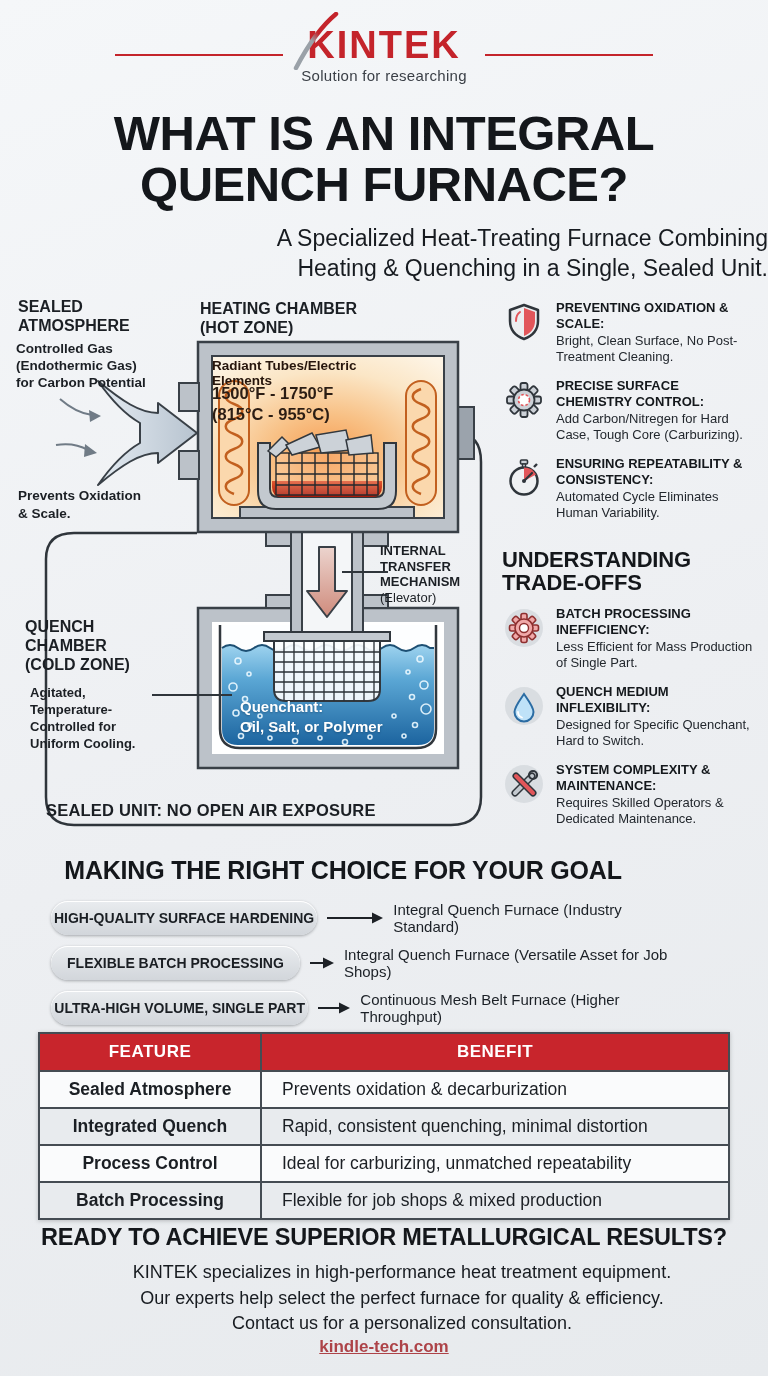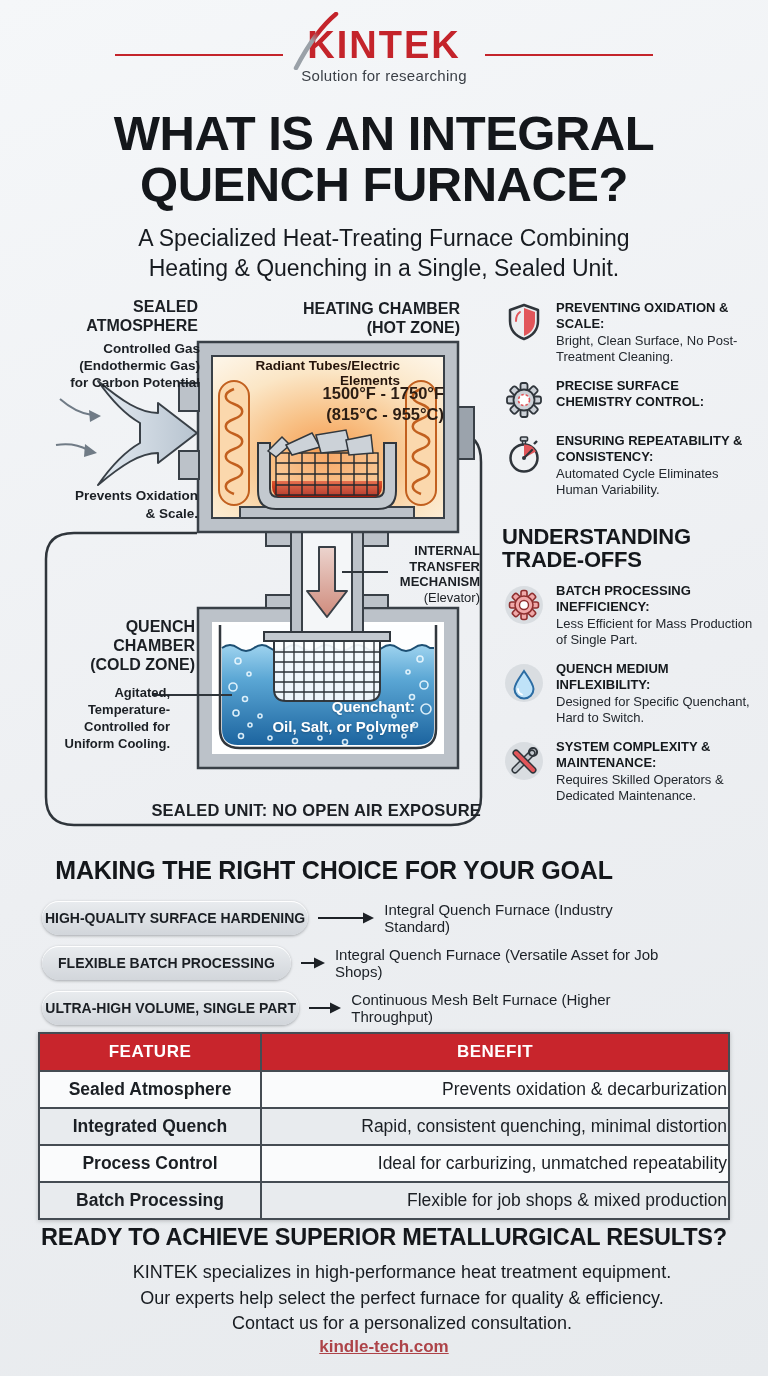--- a/index.html
+++ b/index.html
@@ -10,26 +10,26 @@
   
   .header{position:absolute;top:26px;left:0;width:768px;display:flex;justify-content:center;align-items:center;gap:18px;}
   .brand-line{width:168px;height:2px;background:#c4242b;}
   .brand-block{text-align:center;position:relative;}
   .brand-logo{font-size:38px;font-weight:800;letter-spacing:2px;color:#c4242b;line-height:1;position:relative;}
   .brand-swoosh{position:absolute;left:-10px;top:-14px;}
   .brand-tagline{font-size:15px;font-weight:500;color:#3a3f46;margin-top:3px;letter-spacing:.3px;}
   
   .title{position:absolute;top:108px;left:0;width:768px;text-align:center;
          font-size:49px;font-weight:900;line-height:1.05;letter-spacing:-.5px;color:#14171b;}
-  .subtitle{position:absolute;top:224px;left:0;width:768px;text-align:center;
+  .subtitle{position:absolute;top:224px;left:0;width:768px;text-align:right;
             font-size:23px;font-weight:500;line-height:1.3;color:#171b20;}
   
   .diagram{position:absolute;top:295px;left:0;width:500px;height:560px;}
   .diagram-svg{position:absolute;top:0;left:0;width:500px;height:560px;}
-  .dlabel{position:absolute;text-align:right;color:#1b1f24;}
+  .dlabel{position:absolute;text-align:left;color:#1b1f24;}
   .lab-sealed-head{left:18px;top:2px;width:180px;font-size:16px;font-weight:800;line-height:1.2;}
   .lab-gas-note{left:16px;top:46px;width:184px;font-size:13.5px;font-weight:600;line-height:1.25;}
   .lab-prevent{left:18px;top:192px;width:180px;font-size:13.5px;font-weight:600;line-height:1.3;}
   .lab-heat-head{left:200px;top:4px;width:260px;font-size:16px;font-weight:800;line-height:1.2;}
   .lab-elements{left:212px;top:63px;width:188px;font-size:13.5px;font-weight:700;color:#26150c;}
   .lab-temp{left:212px;top:88px;width:232px;font-size:16.5px;font-weight:800;line-height:1.25;color:#2b1d14;}
   .lab-transfer{left:380px;top:248px;width:100px;font-size:13px;font-weight:800;line-height:1.2;}
   .lab-transfer .sub{font-weight:500;font-size:13px;}
   .lab-quench-head{left:25px;top:322px;width:170px;font-size:16px;font-weight:800;line-height:1.2;}
   .lab-quench-note{left:30px;top:390px;width:140px;font-size:13px;font-weight:600;line-height:1.3;}
@@ -39,35 +39,35 @@
   
   .rightcol{position:absolute;top:300px;left:502px;width:254px;}
   .rc-heading{font-size:22px;font-weight:900;line-height:1.05;letter-spacing:-.2px;color:#14171b;margin:0 0 12px 0;}
   .rc-item{display:flex;gap:10px;margin-bottom:13px;}
   .rc-icon{flex:0 0 44px;display:flex;justify-content:center;align-items:flex-start;padding-top:2px;}
   .rc-text{flex:1;}
   .rc-title{font-size:13px;font-weight:800;line-height:1.22;color:#14181c;}
   .rc-body{font-size:13px;font-weight:500;line-height:1.24;color:#23282e;margin-top:1px;}
   .rc-gap{height:14px;}
   
-  .choice{position:absolute;top:856px;left:2px;width:664px;}
+  .choice{position:absolute;top:856px;left:11px;width:664px;}
   .choice-heading{text-align:center;font-size:25px;font-weight:900;letter-spacing:-.2px;color:#14171b;}
   .choice-rows{margin-top:16px;display:flex;flex-direction:column;gap:11px;}
   .choice-row{display:flex;align-items:center;margin-left:40px;height:34px;}
   .pill{width:282px;height:34px;border-radius:17px;display:flex;align-items:center;justify-content:center;
         background:linear-gradient(180deg,#e9ecef,#d2d6db);box-shadow:0 1px 3px rgba(30,35,40,.35), inset 0 1px 0 #fff;
         font-size:14px;font-weight:800;color:#1a1e23;text-align:center;}
   .choice-arrow{margin:0 10px;flex:0 0 auto;}
   .choice-result{font-size:15px;font-weight:500;color:#1b2026;}
   
   .feature-table{position:absolute;top:1032px;left:38px;width:692px;border-collapse:collapse;
                  box-shadow:0 1px 4px rgba(30,35,40,.25);}
   .feature-table th,.feature-table td{border:2px solid #454c53;}
   .feature-table th{background:#c8252c;color:#fff;font-size:17px;font-weight:800;letter-spacing:.5px;height:34px;}
-  .feature-table td{height:33px;font-size:17.5px;text-align:right;}
+  .feature-table td{height:33px;font-size:17.5px;}
   .feature-table td.fcol{width:218px;text-align:center;font-weight:700;}
   .feature-table td.bcol{padding-left:20px;font-weight:500;}
   .feature-table tr:nth-child(odd) td{background:#fafbfc;}
   .feature-table tr:nth-child(even) td{background:#e8ebee;}
   
   .cta{position:absolute;top:1224px;left:0;width:768px;text-align:center;}
   .cta-heading{font-size:23.5px;font-weight:900;letter-spacing:-.2px;color:#14171b;}
   .cta-body{margin-top:9px;font-size:18px;font-weight:500;line-height:1.42;color:#171b20;margin-left:36px;}
   .cta-link{display:inline-block;margin-top:0;font-size:17px;font-weight:600;color:#ad4348;
             text-decoration:underline;cursor:pointer;}
@@ -288,20 +288,21 @@
               <rect x="-3.5" y="-17" width="7" height="34" rx="2" transform="rotate(90)"></rect>
               <rect x="-3.5" y="-17" width="7" height="34" rx="2" transform="rotate(135)"></rect>
             </g>
             <circle r="10.5" fill="#ccd1d7" stroke="#2f353b" stroke-width="1.8"></circle>
             <circle r="5.5" fill="#ffffff" stroke="#e2565a" stroke-width="1.6" stroke-dasharray="2.5,2"></circle>
           </g>
         </svg>
       </div>
       <div class="rc-text">
         <div class="rc-title">PRECISE SURFACE CHEMISTRY CONTROL:</div>
+        <div class="rc-body">Add Carbon/Nitregen for Hard Case, Tough Core (Carburizing).</div>
       </div>
     </div>
 
     <div class="rc-item">
       <div class="rc-icon">
         <svg width="40" height="40" viewBox="0 0 40 40">
           <rect x="16.5" y="2" width="7" height="4" rx="1" fill="#ccd1d7" stroke="#2f353b" stroke-width="1.6"></rect>
           <rect x="18.5" y="6" width="3" height="4" fill="#ccd1d7" stroke="#2f353b" stroke-width="1.4"></rect>
           <line x1="30" y1="9" x2="33" y2="6" stroke="#2f353b" stroke-width="2.4"></line>
           <circle cx="20" cy="23" r="13.5" fill="#eff1f3" stroke="#2f353b" stroke-width="2.5"></circle>

